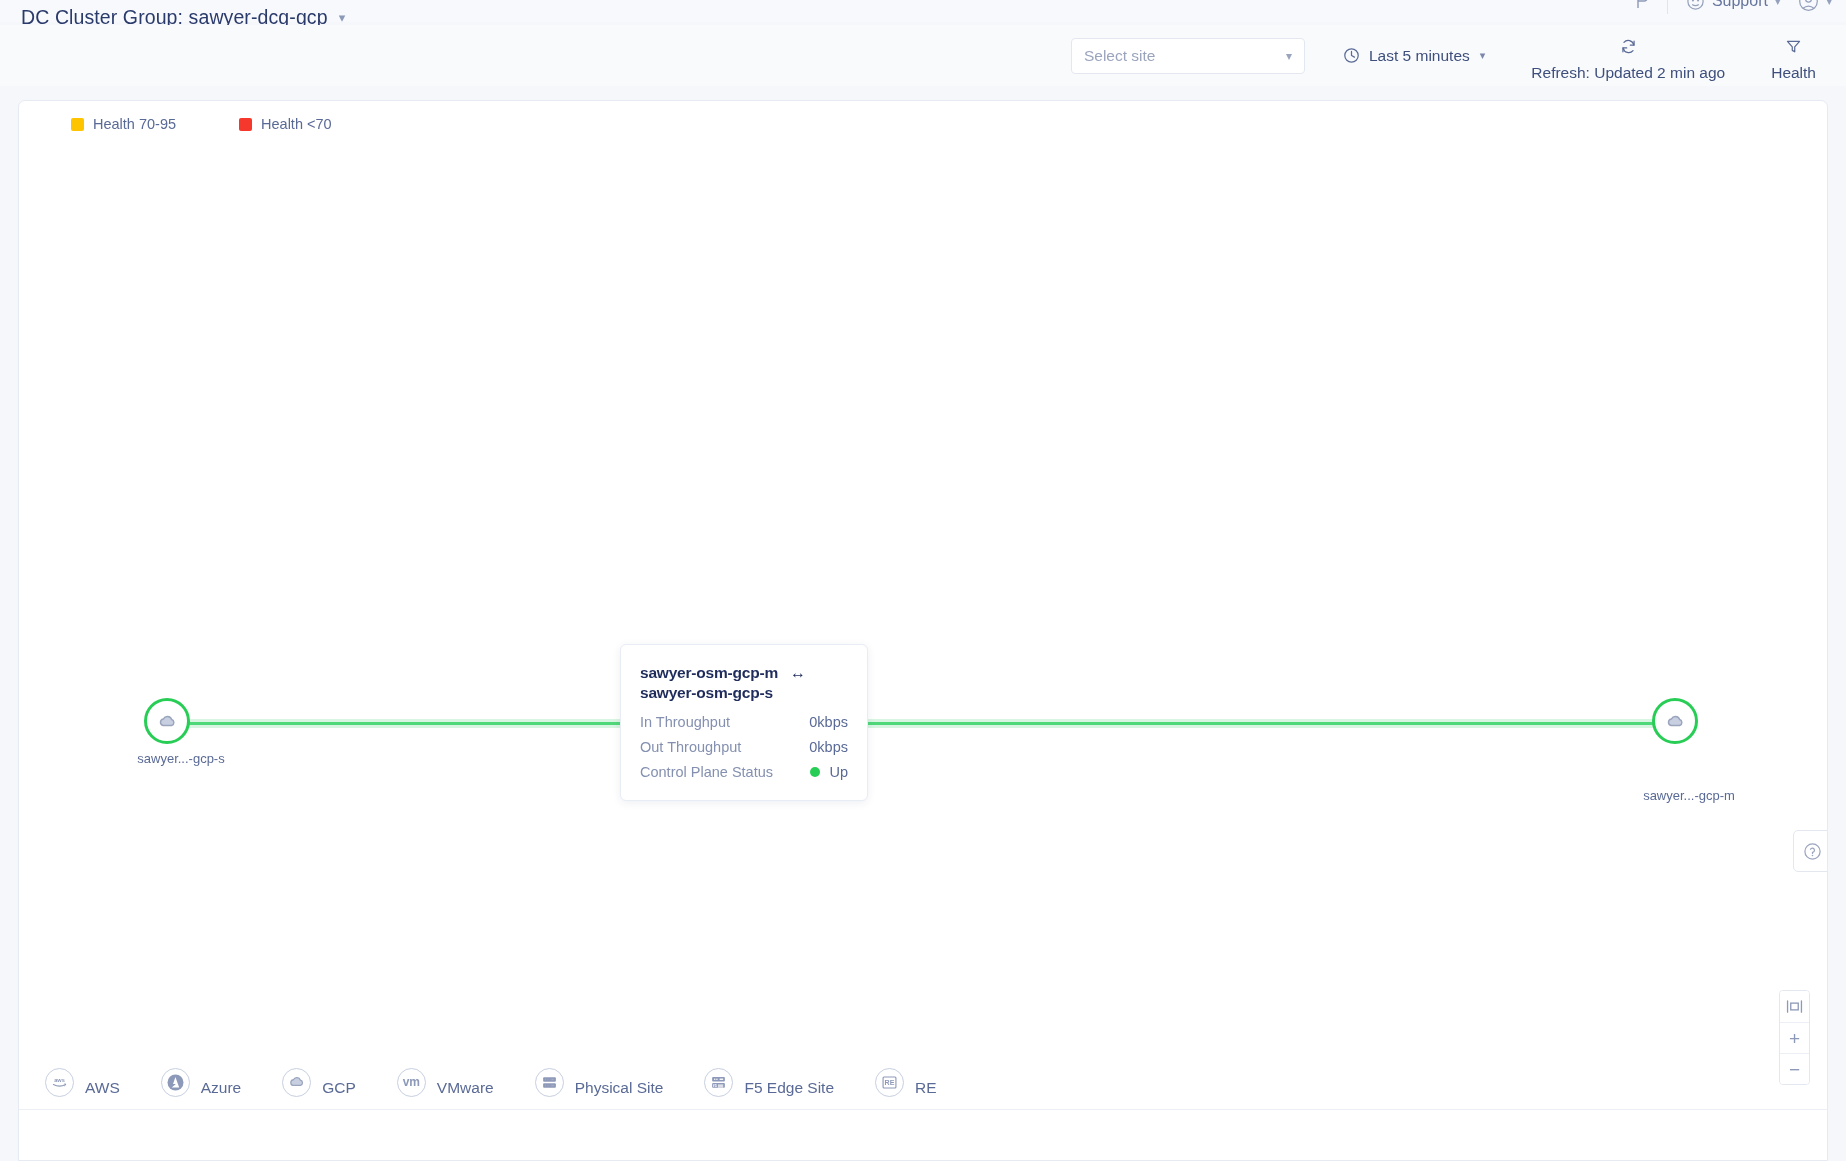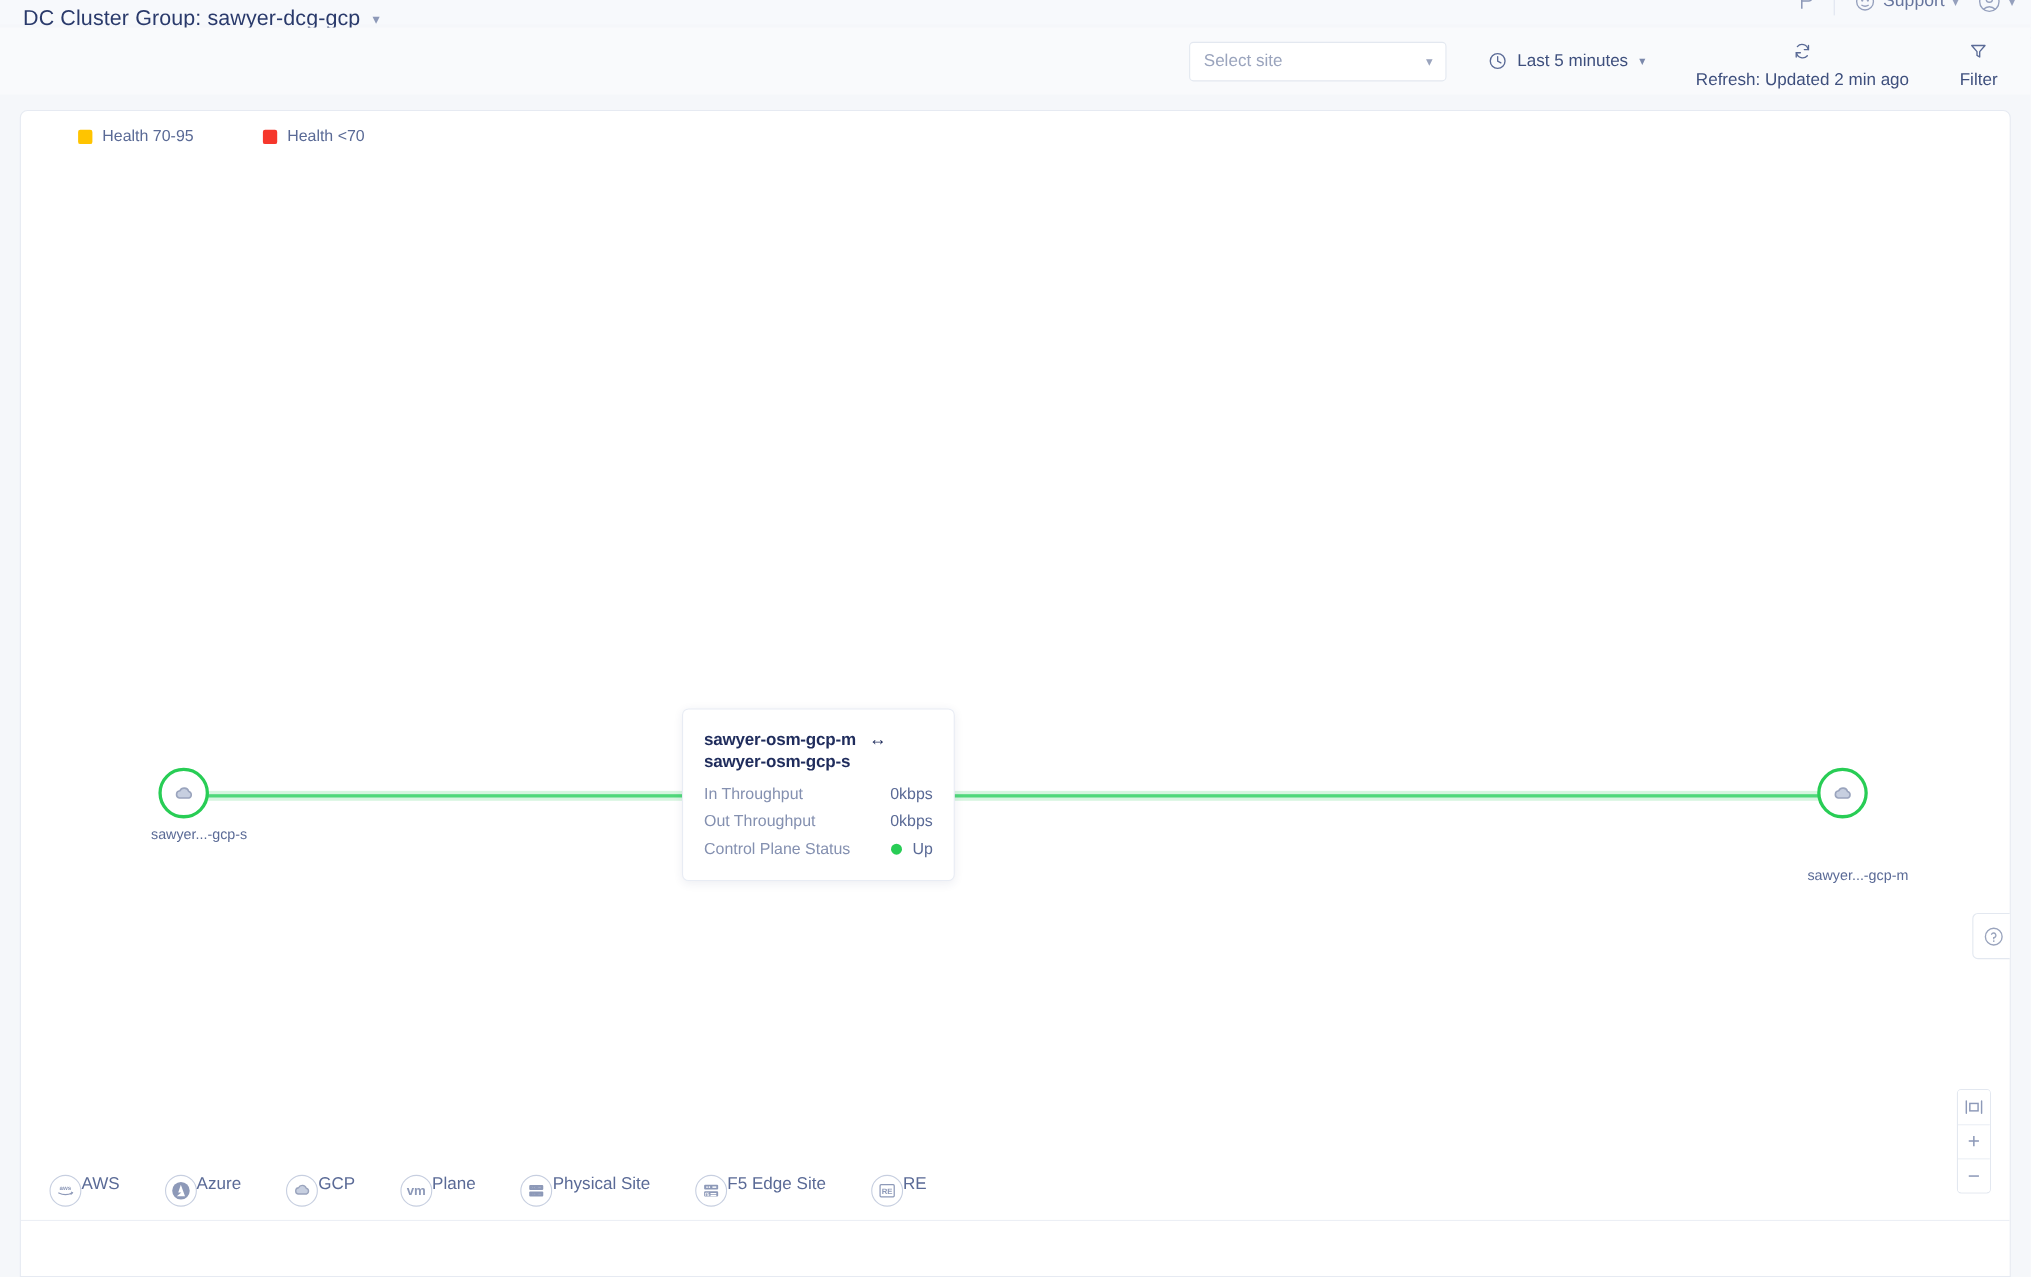--- a/index.html
+++ b/index.html
@@ -280,22 +280,22 @@
     position: absolute;
     left: 26px;
     bottom: 55px;
     height: 46px;
     display: flex;
     align-items: center;
     gap: 0;
   }
   .pl-item {
     display: flex;
-    align-items: flex-start;
-    gap: 0;
+    align-items: flex-end;
+    gap: 11px;
     margin-right: 41px;
     cursor: pointer;
   }
   .pl-circle {
     width: 29px;
     height: 29px;
     border-radius: 50%;
     border: 1px solid #c7cfe0;
     display: flex;
     align-items: center;
@@ -434,21 +434,21 @@
     </span>
     <span>Refresh: Updated 2 min ago</span>
   </div>
 
   <div class="tb-btn">
     <span>
       <svg width="17" height="17" viewBox="0 0 18 18" fill="none" stroke="#5a6a96" stroke-width="1.3" stroke-linejoin="round">
         <path d="M2.6 3.6 L15.4 3.6 L10.3 9.5 L10.3 14.6 L7.7 13.1 L7.7 9.5 Z"></path>
       </svg>
     </span>
-    <span>Filter</span>
+    <span>Health</span>
   </div>
 
 </div>
 
 <div class="canvas-card">
 
   <div class="health-legend">
     <div class="hl-item">
       <span class="hl-swatch" id="hl0" style="background: rgb(255, 196, 0);"></span>
       <span>Health 70-95</span>
@@ -570,21 +570,21 @@
           <path d="M5.6 13.8 A3.2 3.2 0 0 1 6 7.5 A4.2 4.2 0 0 1 13.8 8 A3 3 0 0 1 13.9 13.8 Z" fill="#c7cfe0" stroke="#9aa4bd"></path>
         </svg>
       </span>
       <span class="pl-label">GCP</span>
     </div>
 
     <div class="pl-item">
       <span class="pl-circle">
         <span class="tiny-txt" style="font-size:12px;">vm</span>
       </span>
-      <span class="pl-label">Plane</span>
+      <span class="pl-label">VMware</span>
     </div>
 
     <div class="pl-item">
       <span class="pl-circle">
         <svg width="17" height="15" viewBox="0 0 18 16" fill="none" stroke="#8d99b8" stroke-width="1.2">
           <rect x="2.2" y="2.4" width="13.6" height="4.8" rx="1" fill="#8d99b8" stroke="none"></rect>
           <rect x="2.2" y="8.8" width="13.6" height="4.8" rx="1" fill="#8d99b8" stroke="none"></rect>
           <circle cx="5" cy="4.8" r=".85" fill="#fff"></circle>
             <circle cx="7.4" cy="4.8" r=".85" fill="#fff"></circle>
           <circle cx="5" cy="11.2" r=".85" fill="#fff"></circle>

